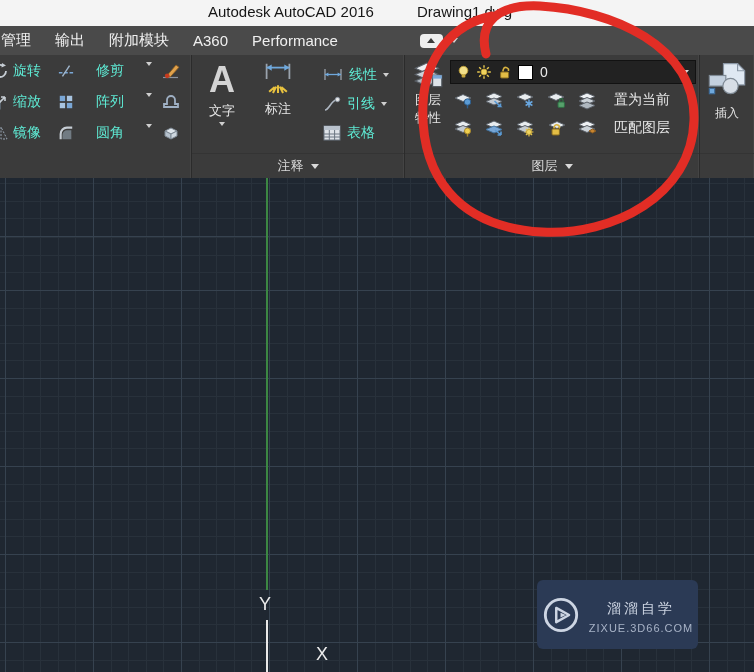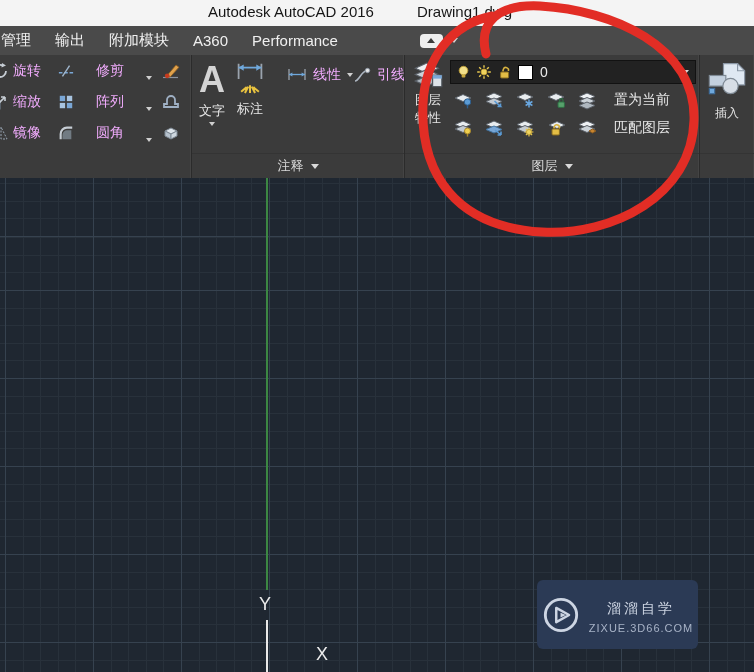--- a/index.html
+++ b/index.html
@@ -26,35 +26,35 @@
   
   .ribbon { position:absolute; top:55px; left:0; width:754px; height:123px; background:#3b3b3b; display:flex; }
   .panel { position:relative; display:flex; flex-direction:column; border-right:1px solid #2b2b2b; box-shadow:inset -1px 0 0 #444; }
   .panel-content { flex:1; position:relative; overflow:hidden; }
   .panel-footer { height:25px; border-top:1px solid #343434; display:flex; align-items:center;
                   justify-content:center; gap:7px; color:#dadada; font-size:13px; cursor:default; }
   .p-modify { width:192px; }
   .p-annotate { width:213px; }
   .p-layers { width:295px; }
   .p-insert { flex:1; }
-  .rlabel { color:#f0abfc; font-size:14px; white-space:nowrap; }
+  .rlabel { color:#5eead4; font-size:14px; white-space:nowrap; }
 
   
   .m-row { display:flex; align-items:center; height:31px; padding-top:1px; }
   .m-col1 { width:58px; display:flex; align-items:center; gap:4px; overflow:hidden; }
   .m-col1 svg { margin-left:-9px; flex:none; }
-  .m-col2 { width:94px; display:flex; align-items:flex-end; gap:22px; }
+  .m-col2 { width:94px; display:flex; align-items:flex-start; gap:22px; }
   .m-col3 { width:38px; display:flex; justify-content:center; }
 
   
   .ann-wrap { display:flex; padding:3px 0 0 7px; gap:8px; height:100%; }
   .big-btn { display:flex; flex-direction:column; align-items:center; gap:2px; padding-top:2px; cursor:default; }
   .big-btn .blabel { color:#e6e6e6; font-size:13px; }
   .glyph-A { font-size:36px; line-height:40px; color:#d4d4d4; font-weight:bold; }
-  .ann-col { display:flex; flex-direction:row; padding-top:2px; margin-left:12px; }
+  .ann-col { display:flex; flex-direction:column; padding-top:2px; margin-left:12px; }
   .ann-row { display:flex; align-items:center; gap:6px; height:29px; }
 
   
   .lay-wrap { display:flex; height:100%; padding-left:3px; }
   .layer-props { width:40px; display:flex; flex-direction:column; align-items:center; padding-top:3px; gap:1px; cursor:default; }
   .layer-props .blabel { color:#e6e6e6; font-size:13px; line-height:17px; }
   .lay-main { flex:1; display:flex; flex-direction:column; }
   .layer-combo { height:24px; margin:5px 3px 2px 2px; background:#222; border:1px solid #121212;
                  display:flex; align-items:center; gap:5px; padding:0 6px 0 5px; }
   .layer-combo .lname { color:#ececec; font-size:14px; margin-left:2px; }

